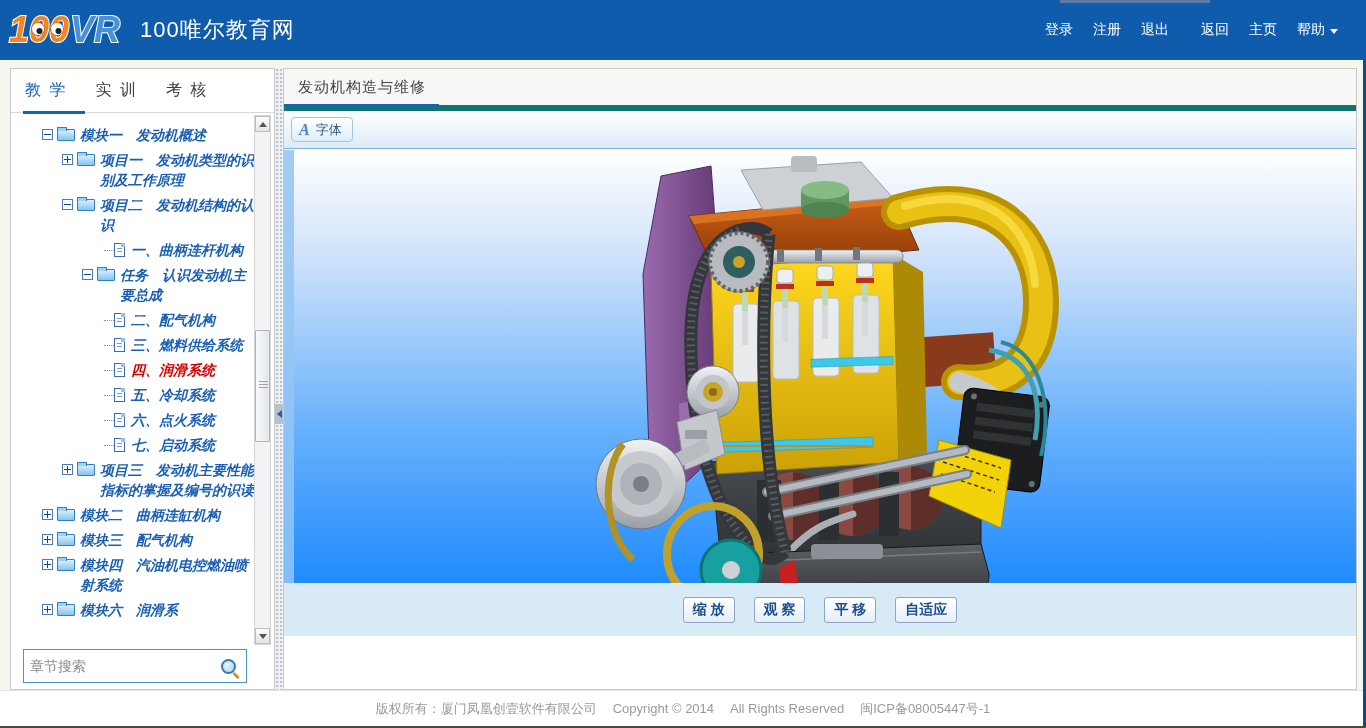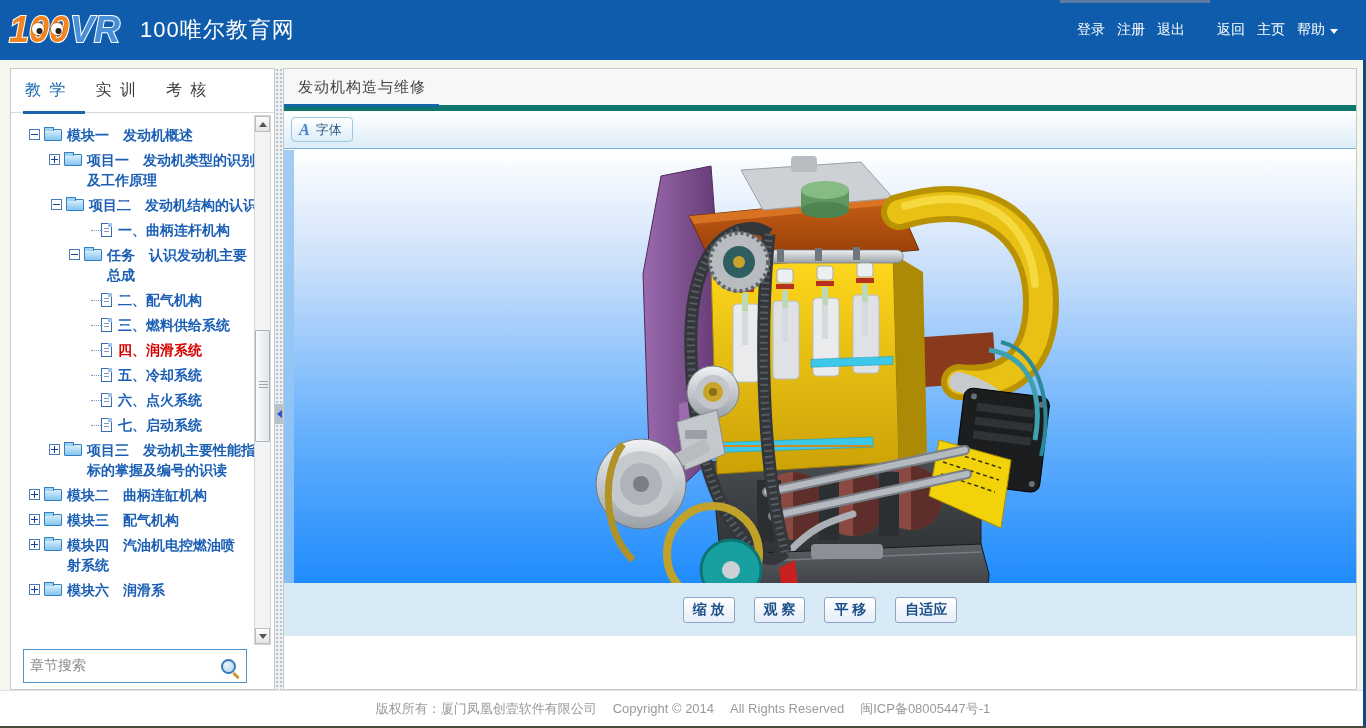--- a/index.html
+++ b/index.html
@@ -4,38 +4,38 @@
 <style>
   * { margin:0; padding:0; box-sizing:border-box; }
   html,body { width:1366px; height:728px; overflow:hidden; }
   body { font-family:"Liberation Sans","DejaVu Sans",sans-serif; background:#f4f7ee; position:relative; }
 
   
   .header { position:absolute; left:0; top:0; width:1366px; height:60px; background:#0e5cab; }
   .logo-wrap { position:absolute; left:8px; top:7px; display:flex; align-items:center; }
   .site-title { color:#ffffff; font-size:22px; margin-left:10px; letter-spacing:1px; }
   .top-nav { position:absolute; right:28px; top:0; height:60px; display:flex; align-items:center; }
-  .top-nav a { color:#ffffff; font-size:14px; text-decoration:none; margin-left:12px; display:flex; align-items:center; }
+  .top-nav a { color:#ffffff; font-size:14px; text-decoration:none; margin-left:20px; display:flex; align-items:center; }
   .top-nav a.gap { margin-left:32px; }
   .caret-down { display:inline-block; width:0; height:0; border-left:4px solid transparent; border-right:4px solid transparent; border-top:5px solid #fff; margin-left:5px; margin-top:2px; }
   .top-artifact { position:absolute; left:1060px; top:0; width:150px; height:3px; background:#5b7ba4; }
 
   
   .right-edge { position:absolute; right:0; top:60px; width:3px; height:668px; background:#134a82; z-index:50; }
   .bottom-edge { position:absolute; left:0; bottom:0; width:1366px; height:2px; background:#464c3c; z-index:51; }
 
   
   .sidebar { position:absolute; left:10px; top:68px; width:265px; height:622px; background:#ffffff; border:1px solid #c9c9c9; }
   .side-tabs { position:relative; height:44px; border-bottom:1px solid #d8d8d8; display:flex; align-items:center; }
   .side-tab { font-size:16px; color:#404040; padding:0 14px; cursor:pointer; letter-spacing:2px; }
   .side-tab.active { color:#1a66b0; }
   .side-tab-underline { position:absolute; left:12px; bottom:-2px; width:62px; height:3px; background:#1565a8; }
 
   
-  .tree { position:absolute; left:0; top:46px; width:246px; height:528px; overflow:hidden; padding:10px 0 0 0; }
+  .tree { position:absolute; left:0; top:46px; width:246px; height:528px; overflow:hidden; padding:10px 0 0 13px;font-style:italic; }
   .tree-row { display:flex; align-items:flex-start; margin-bottom:5px; cursor:pointer; }
   .tree-row .lbl { font-size:14px; font-weight:bold; color:#1b5fb5; line-height:20px; max-width:180px; }
   .tree-row.selected .lbl { color:#d40000; }
   .ind0{ padding-left:18px; } .ind1{ padding-left:38px;justify-content:flex-end; } .ind2{ padding-left:58px; } .ind3{ padding-left:80px; }
 
   .expander { flex:0 0 auto; width:11px; height:11px; margin-top:4px; margin-right:4px; background:#fff; border:1px solid #4a7ab8; position:relative; }
   .expander::before { content:""; position:absolute; left:1px; top:4px; width:7px; height:1px; background:#1a3f8f; }
   .expander.plus::after { content:""; position:absolute; left:4px; top:1px; width:1px; height:7px; background:#1a3f8f; }
 
   .folder-ic { flex:0 0 auto; width:18px; height:12px; margin-top:4px; margin-right:5px; position:relative; background:linear-gradient(180deg,#dcf0fc,#85c4ef); border:1px solid #2f7fc1; border-radius:1px; }
@@ -50,21 +50,21 @@
   .tree-scroll { position:absolute; right:3px; top:46px; width:17px; height:530px; background:#f2f3f5; border:1px solid #d5d5d5; }
   .ts-btn { position:absolute; left:0; width:15px; height:16px; background:linear-gradient(180deg,#fdfdfd,#e4e4e4); border:1px solid #bdbdbd; display:flex; align-items:center; justify-content:center; cursor:pointer; }
   .ts-up { top:0; } .ts-down { bottom:0; }
   .tri-up { width:0;height:0;border-left:4px solid transparent;border-right:4px solid transparent;border-bottom:5px solid #555; }
   .tri-down { width:0;height:0;border-left:4px solid transparent;border-right:4px solid transparent;border-top:5px solid #555; }
   .ts-thumb { position:absolute; left:0; top:214px; width:15px; height:112px; background:linear-gradient(90deg,#fafafa,#e2e6ea); border:1px solid #a9b4bf; border-radius:1px; cursor:pointer; }
   .ts-thumb::before { content:""; position:absolute; left:3px; top:50px; width:9px; height:1px; background:#9aa6b2; box-shadow:0 3px 0 #9aa6b2, 0 6px 0 #9aa6b2; }
 
   
   .search-box { position:absolute; left:12px; top:580px; width:224px; height:34px; border:1px solid #4f93cd; background:#fff; display:flex; align-items:center; }
-  .search-box input { flex:1; border:none; outline:none; font-size:14px; color:#444; padding:0 6px; font-family:Liberation Serif, serif; background:transparent; }
+  .search-box input { flex:1; border:none; outline:none; font-size:14px; color:#444; padding:0 6px; font-family:Liberation Sans, sans-serif; background:transparent; }
   .search-box input::placeholder { color:#8a8a8a; }
   .mag-ic { flex:0 0 auto; width:15px; height:15px; border:2px solid #3a7ab8; border-radius:50%; background:radial-gradient(circle at 35% 35%, #eaf5fd, #a8d2ee); position:relative; margin-right:10px; cursor:pointer; }
   .mag-ic::after { content:""; position:absolute; right:-6px; bottom:-5px; width:8px; height:3px; background:#c8952a; border-radius:2px; transform:rotate(45deg); }
 
   
   .splitter { position:absolute; left:275px; top:68px; width:8px; height:622px; background:#eef1f4; background-image:radial-gradient(#b7c2cd 1px, transparent 1px); background-size:4px 4px; cursor:col-resize; }
   .split-handle { position:absolute; left:0; top:336px; width:8px; height:20px; background:#b7c1cb; display:flex; align-items:center; justify-content:center; cursor:pointer; }
   .split-handle::before { content:""; width:0; height:0; border-top:4px solid transparent; border-bottom:4px solid transparent; border-right:5px solid #2a50c8; }
 
   

